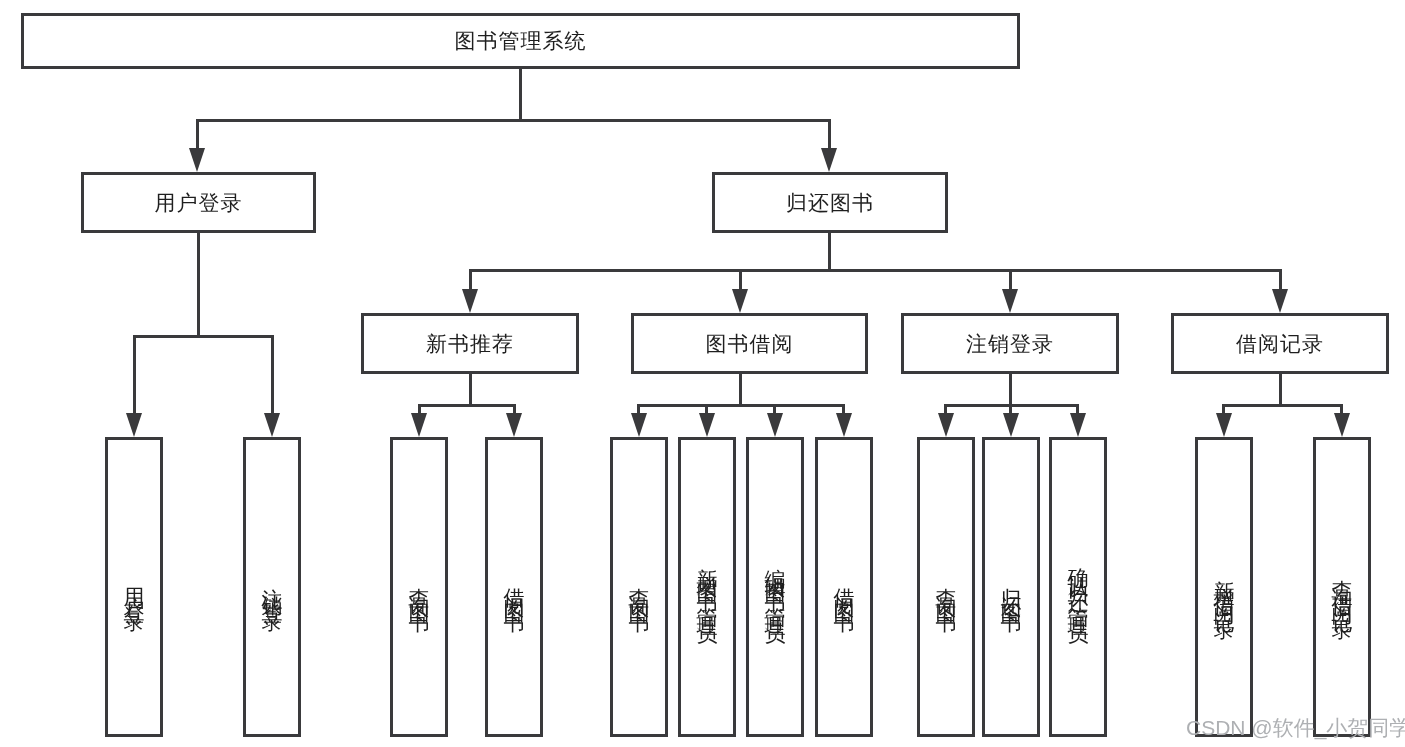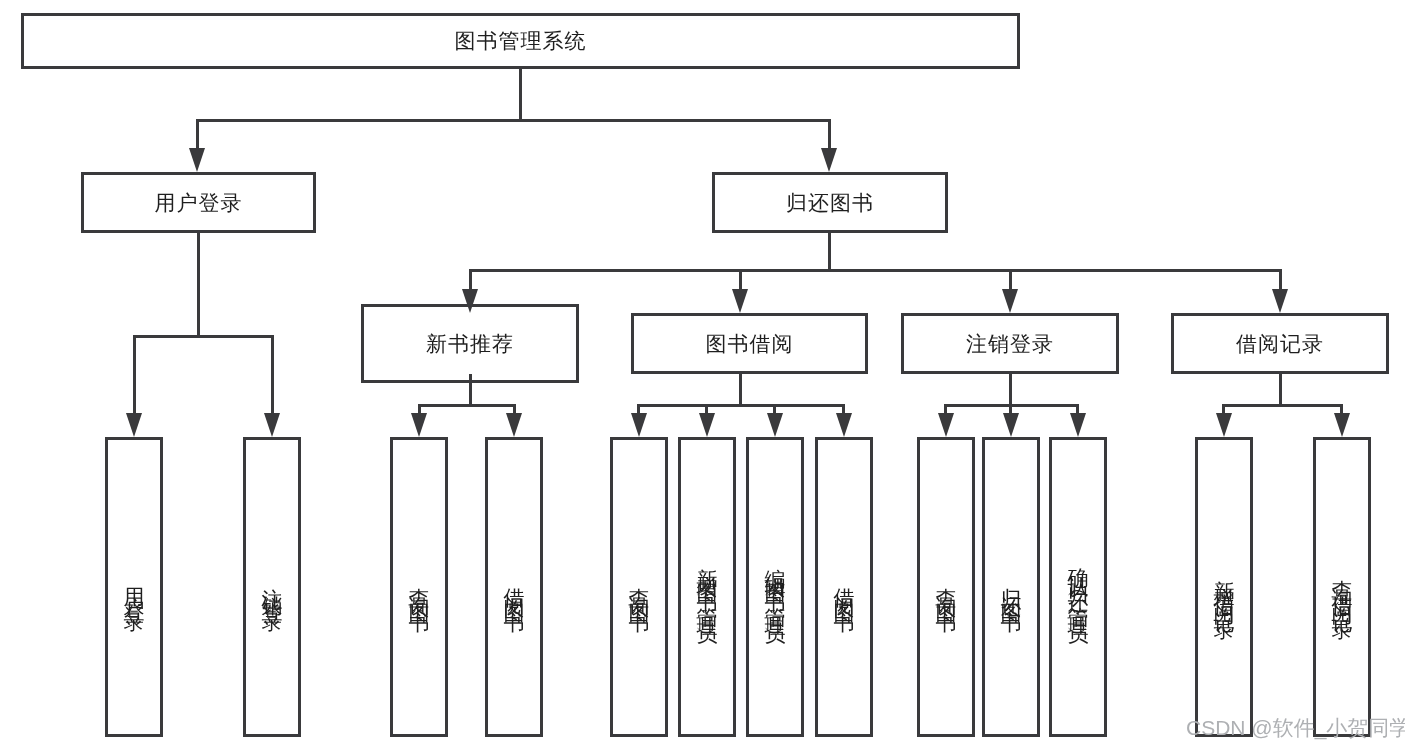--- a/index.html
+++ b/index.html
@@ -37,21 +37,21 @@
     <span>图书管理系统</span>
   </div>
 
   <div class="box h" style="left:81px;top:172px;width:235px;height:61px">
     <span>用户登录</span>
   </div>
   <div class="box h" style="left:712px;top:172px;width:236px;height:61px">
     <span>归还图书</span>
   </div>
 
-  <div class="box h" style="left:361px;top:304px;width:218px;height:79px">
+  <div class="box h" style="left:361px;top:313px;width:218px;height:61px">
     <span>新书推荐</span>
   </div>
   <div class="box h" style="left:631px;top:313px;width:237px;height:61px">
     <span>图书借阅</span>
   </div>
   <div class="box h" style="left:901px;top:313px;width:218px;height:61px">
     <span>注销登录</span>
   </div>
   <div class="box h" style="left:1171px;top:313px;width:218px;height:61px">
     <span>借阅记录</span>

